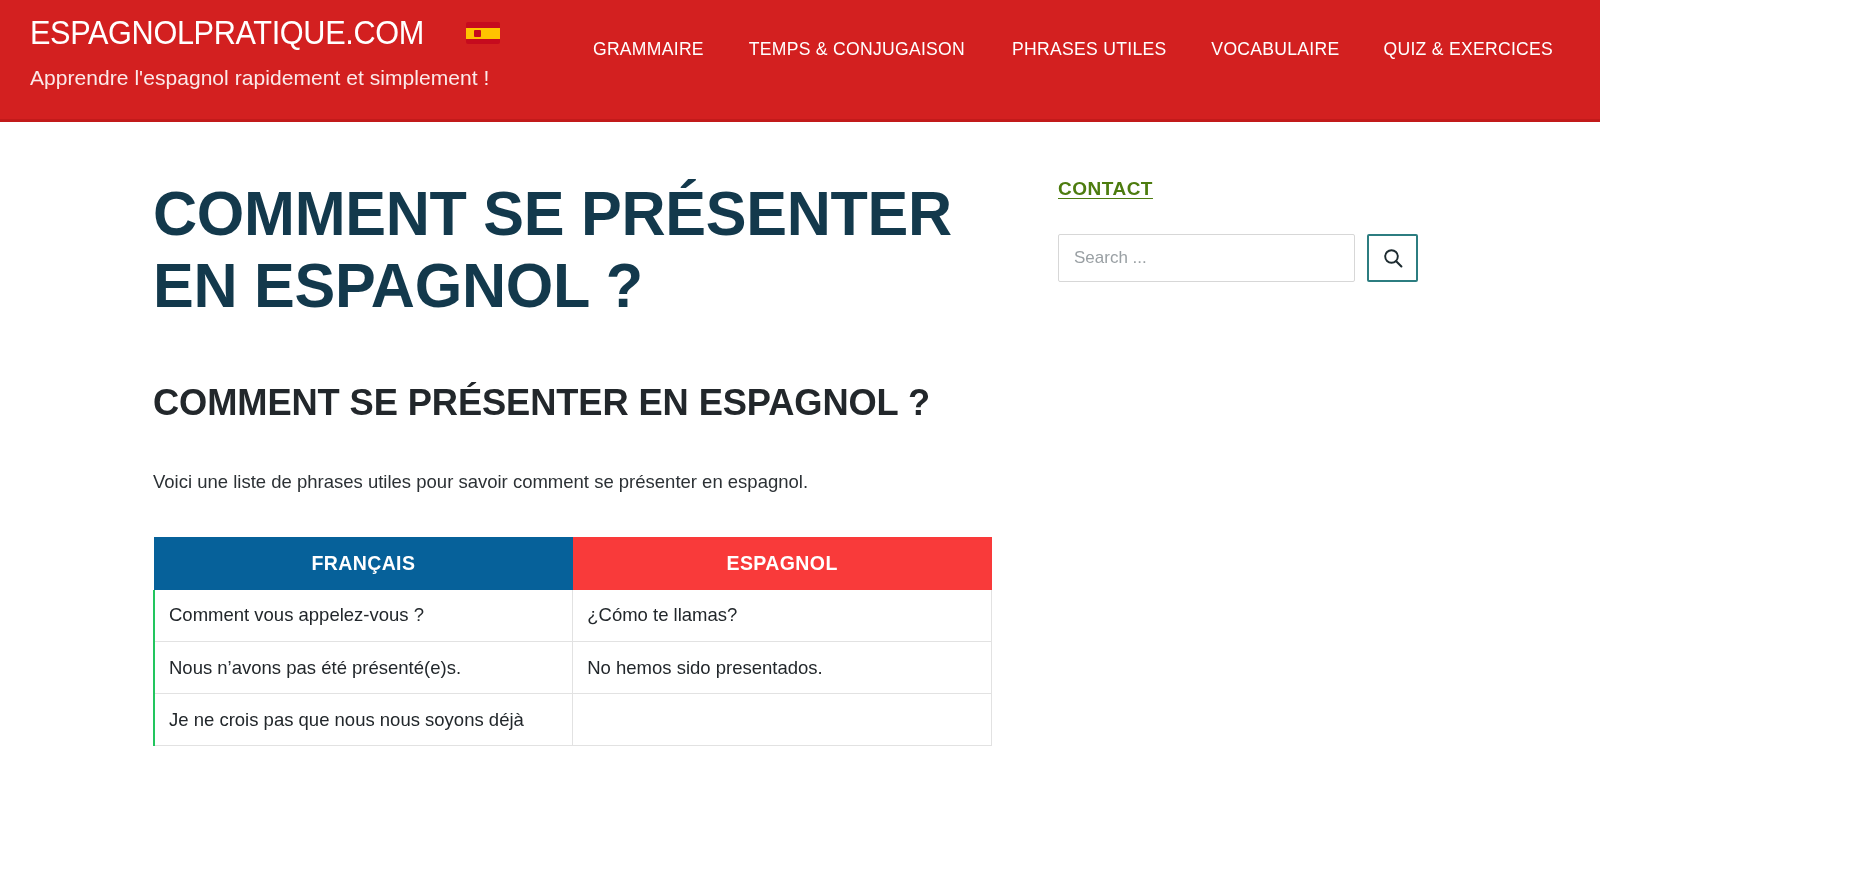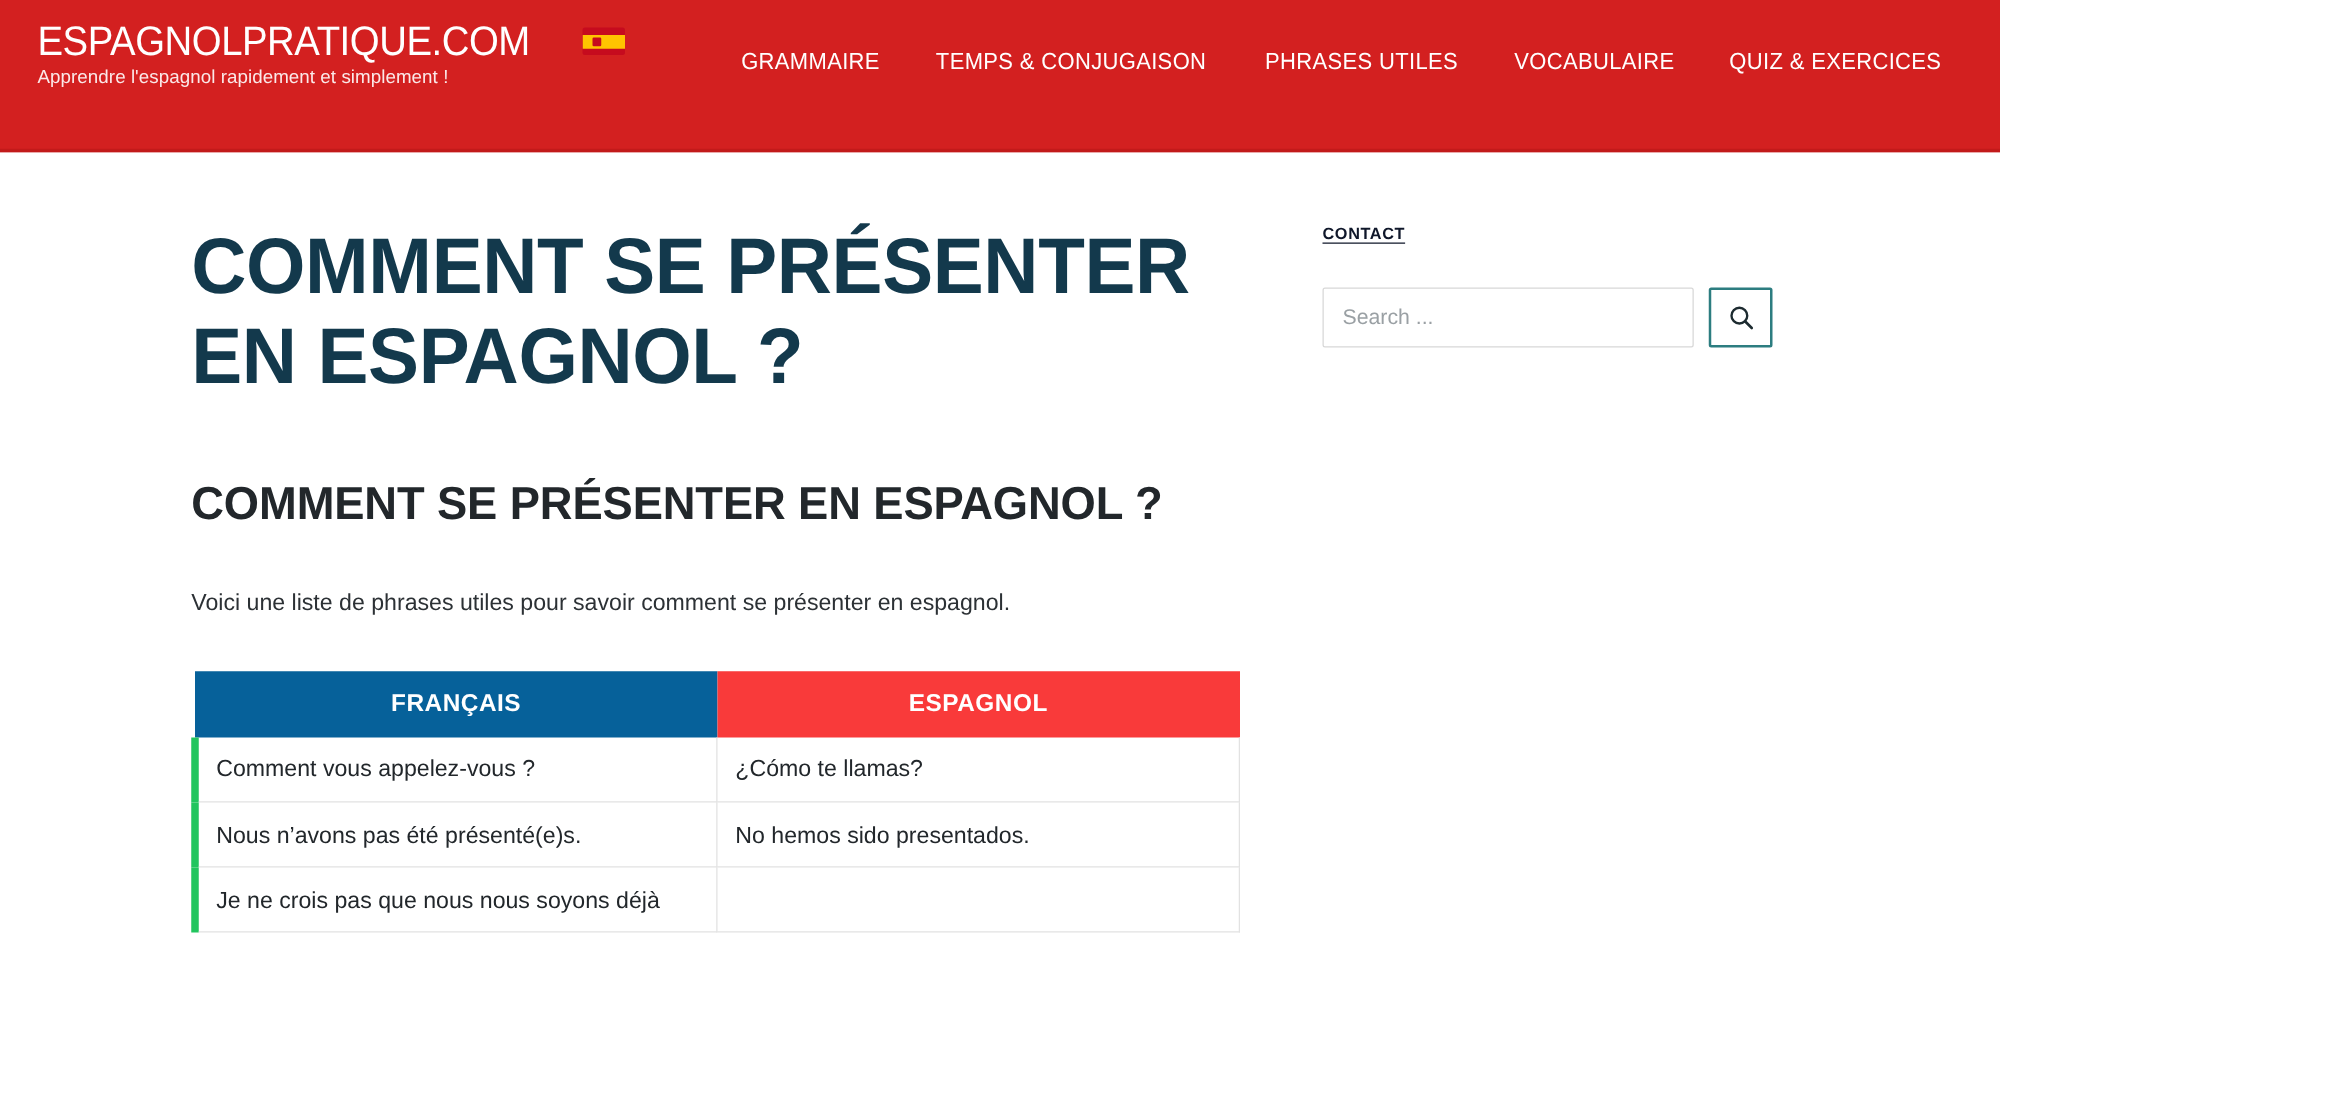--- a/index.html
+++ b/index.html
@@ -68,22 +68,22 @@
     position: absolute;
     left: 8px;
     top: 8px;
     width: 7px;
     height: 7px;
     background: #c60b1e;
     border-radius: 1px;
   }
 
   .site-tagline {
-    margin-top: 2px;
-    font-size: 15px;
+    margin-top: 15px;
+    font-size: 21px;
     font-weight: 400;
     color: #fbe9e9;
     letter-spacing: 0.05px;
     white-space: nowrap;
   }
 
   .main-nav {
     position: absolute;
     right: 42px;
     top: 38px;
@@ -175,36 +175,36 @@
     padding: 0 14px;
     font-size: 18.5px;
     color: #22272b;
     vertical-align: middle;
     border: 1px solid #e2e2e2;
     border-top: none;
     background: #ffffff;
     white-space: nowrap;
     overflow: hidden;
   }
-  .phrase-table tr td:first-child { border-left: 6px solid #22c55e; }
+  .phrase-table tr td:first-child { border-left: 2px solid #22c55e; }
 
   
   .sidebar-col {
     position: absolute;
     left: 1058px;
     top: 56px;
     width: 360px;
   }
 
   .contact-link {
     display: inline-block;
-    font-size: 13px;
+    font-size: 19px;
     font-weight: 700;
     letter-spacing: 0.5px;
-    color: #0f172a;
+    color: #4d7c0f;
     text-decoration: underline;
     text-underline-offset: 3px;
     cursor: pointer;
   }
 
   .search-row {
     margin-top: 34px;
     display: flex;
     align-items: stretch;
     gap: 12px;

